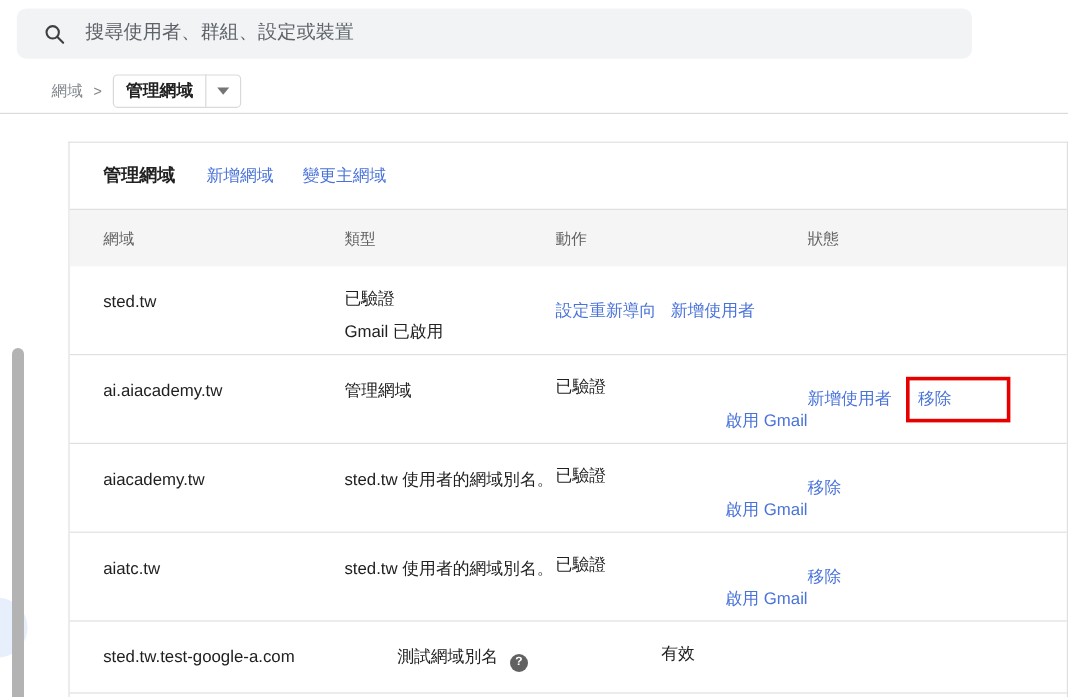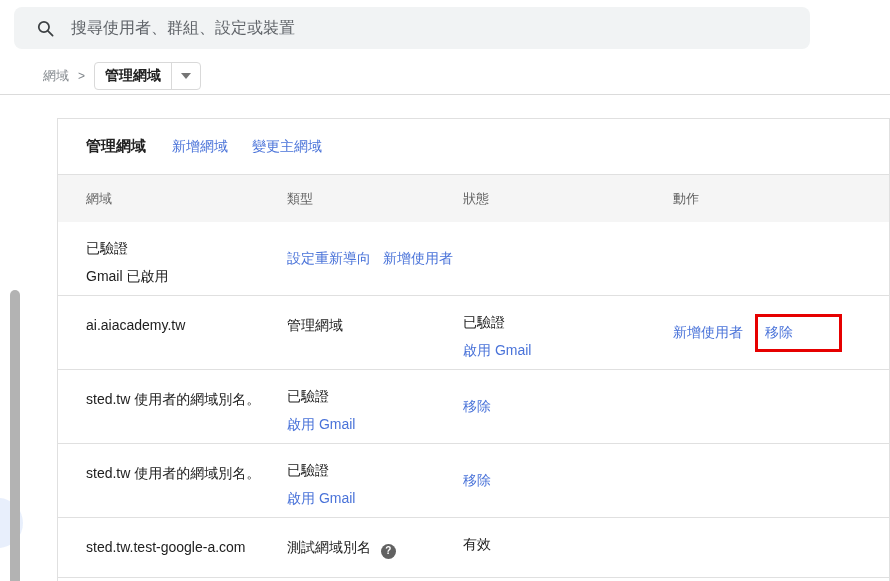--- a/index.html
+++ b/index.html
@@ -94,35 +94,35 @@
   }
   .thead .hcell {
     font-size: 13px; color: #616161;
     display: flex; align-items: center;
   }
 
   .trow {
     height: 74px;
     border-bottom: 1px solid var(--border);
   }
-  .trow:last-child { height: 60px; }
+  .trow:last-child { height: 60px; gap: 44px; }
   .cell { font-size: 14px; color: var(--text-dark); }
   .c-domain { padding-top: 20px; line-height: 18px; }
   .c-type { padding-top: 20px; line-height: 18px; }
   .type-label.bold { font-weight: bold; }
   .help-icon {
     display: inline-flex; align-items: center; justify-content: center;
     width: 15px; height: 15px; border-radius: 50%;
     background: #616161; color: #fff;
     font-size: 10px; font-weight: bold;
     margin-left: 6px; vertical-align: -2px; cursor: pointer;
   }
   .c-status { padding-top: 12px; }
   .status-l1, .status-l2 { line-height: 28px; }
-  .status-l2.link { color: var(--link-blue); cursor: pointer; }
+  .status-l2.link { color: var(--link-blue); cursor: pointer; text-align: right; }
   .c-actions {
     display: flex; align-items: center; gap: 12px;
   }
   .action-link {
     font-size: 14px; color: var(--link-blue); cursor: pointer; white-space: nowrap;
   }
   .red-box {
     display: inline-flex; align-items: center;
     border: 3px solid var(--highlight-red);
     padding: 7px 46px 7px 7px;
@@ -170,26 +170,27 @@
   <div class="card">
     <div class="card-header">
       <span class="card-title">管理網域</span>
       <a>新增網域</a>
       <a>變更主網域</a>
     </div>
 
     <div class="grid-row thead">
       <div class="hcell">網域</div>
       <div class="hcell">類型</div>
+      <div class="hcell">動作</div>
       <div class="hcell">狀態</div>
-      <div class="hcell">動作</div>
     </div>
 
     <div id="rows">
   <div class="grid-row trow">
+    <div class="cell c-domain">sted.tw</div>
     <div class="cell c-status">
       <div class="status-l1">已驗證</div>
       <div class="status-l2">Gmail 已啟用</div>
     </div>
     <div class="cell c-actions">
             <span class="action-link">設定重新導向</span>
             <span class="action-link">新增使用者</span>
           </div>
   </div>
 
@@ -205,34 +206,36 @@
     </div>
     <div class="cell c-actions">
             <span class="action-link">新增使用者</span>
             <span class="red-box">
               <span class="action-link">移除</span>
             </span>
           </div>
   </div>
 
   <div class="grid-row trow">
+    <div class="cell c-domain">aiacademy.tw</div>
     <div class="cell c-type">
       <span class="type-label">sted.tw 使用者的網域別名。</span>
       
     </div>
     <div class="cell c-status">
       <div class="status-l1">已驗證</div>
       <div class="status-l2 link">啟用 Gmail</div>
     </div>
     <div class="cell c-actions">
             <span class="action-link">移除</span>
           </div>
   </div>
 
   <div class="grid-row trow">
+    <div class="cell c-domain">aiatc.tw</div>
     <div class="cell c-type">
       <span class="type-label">sted.tw 使用者的網域別名。</span>
       
     </div>
     <div class="cell c-status">
       <div class="status-l1">已驗證</div>
       <div class="status-l2 link">啟用 Gmail</div>
     </div>
     <div class="cell c-actions">
             <span class="action-link">移除</span>

